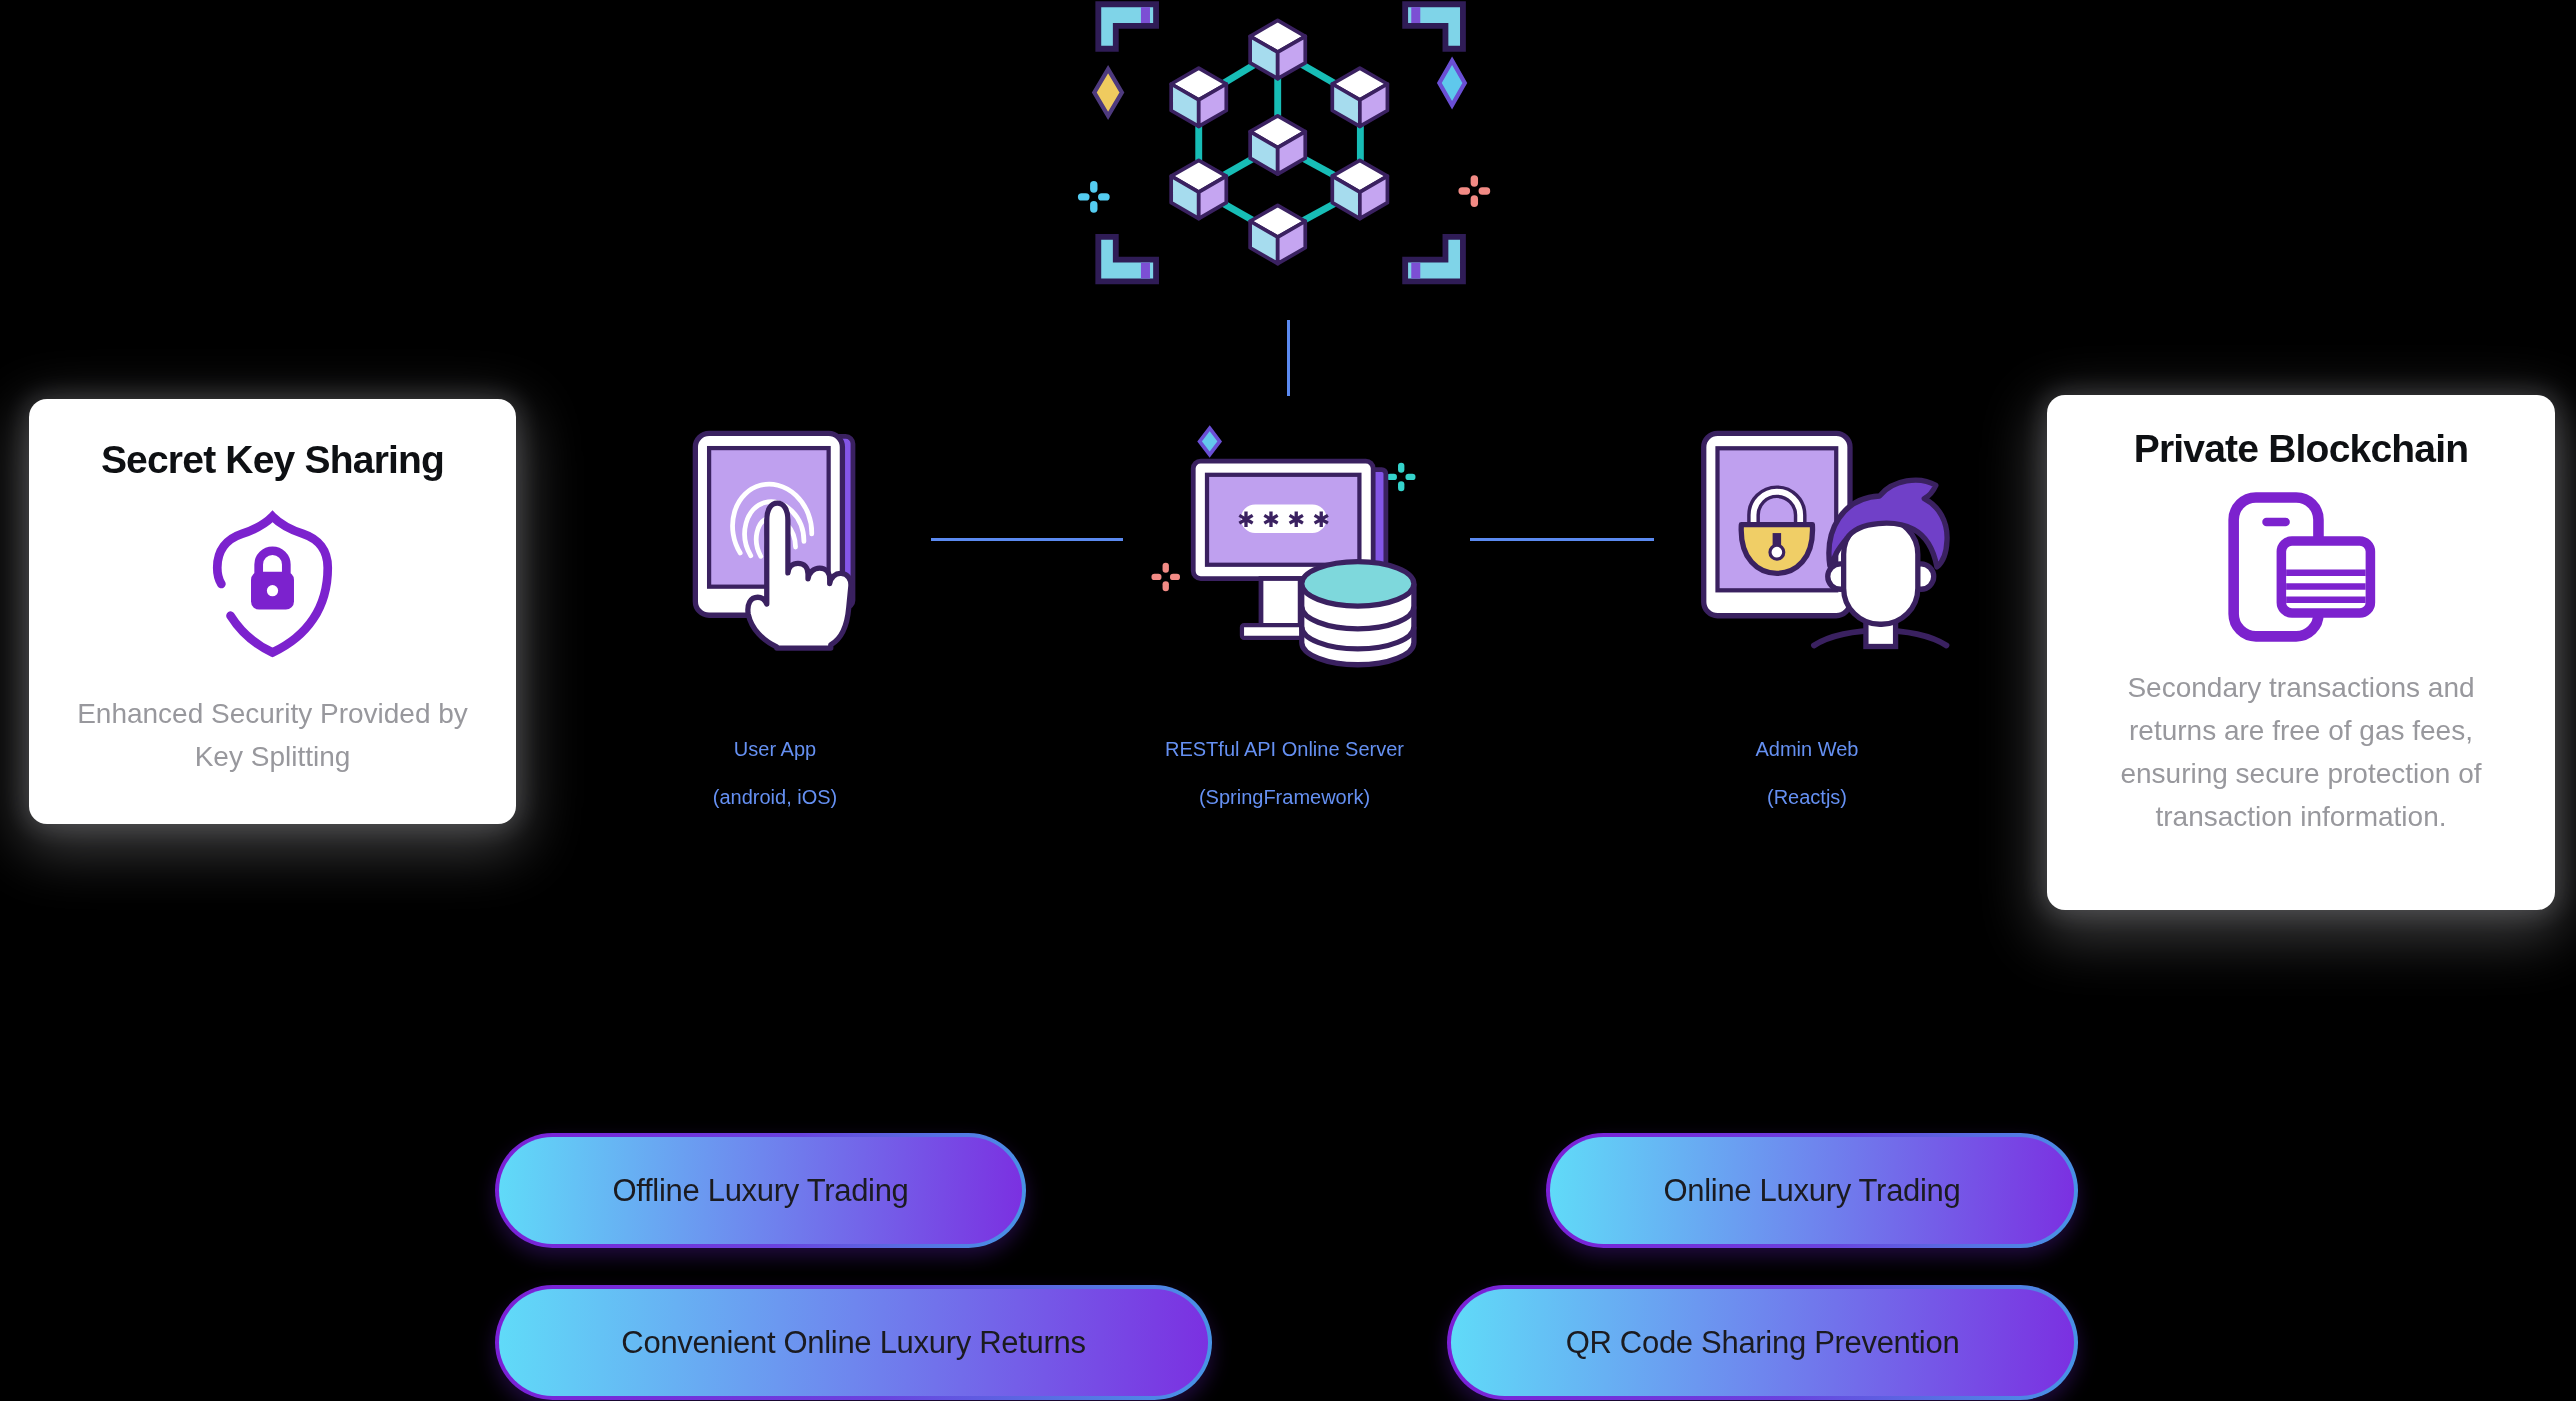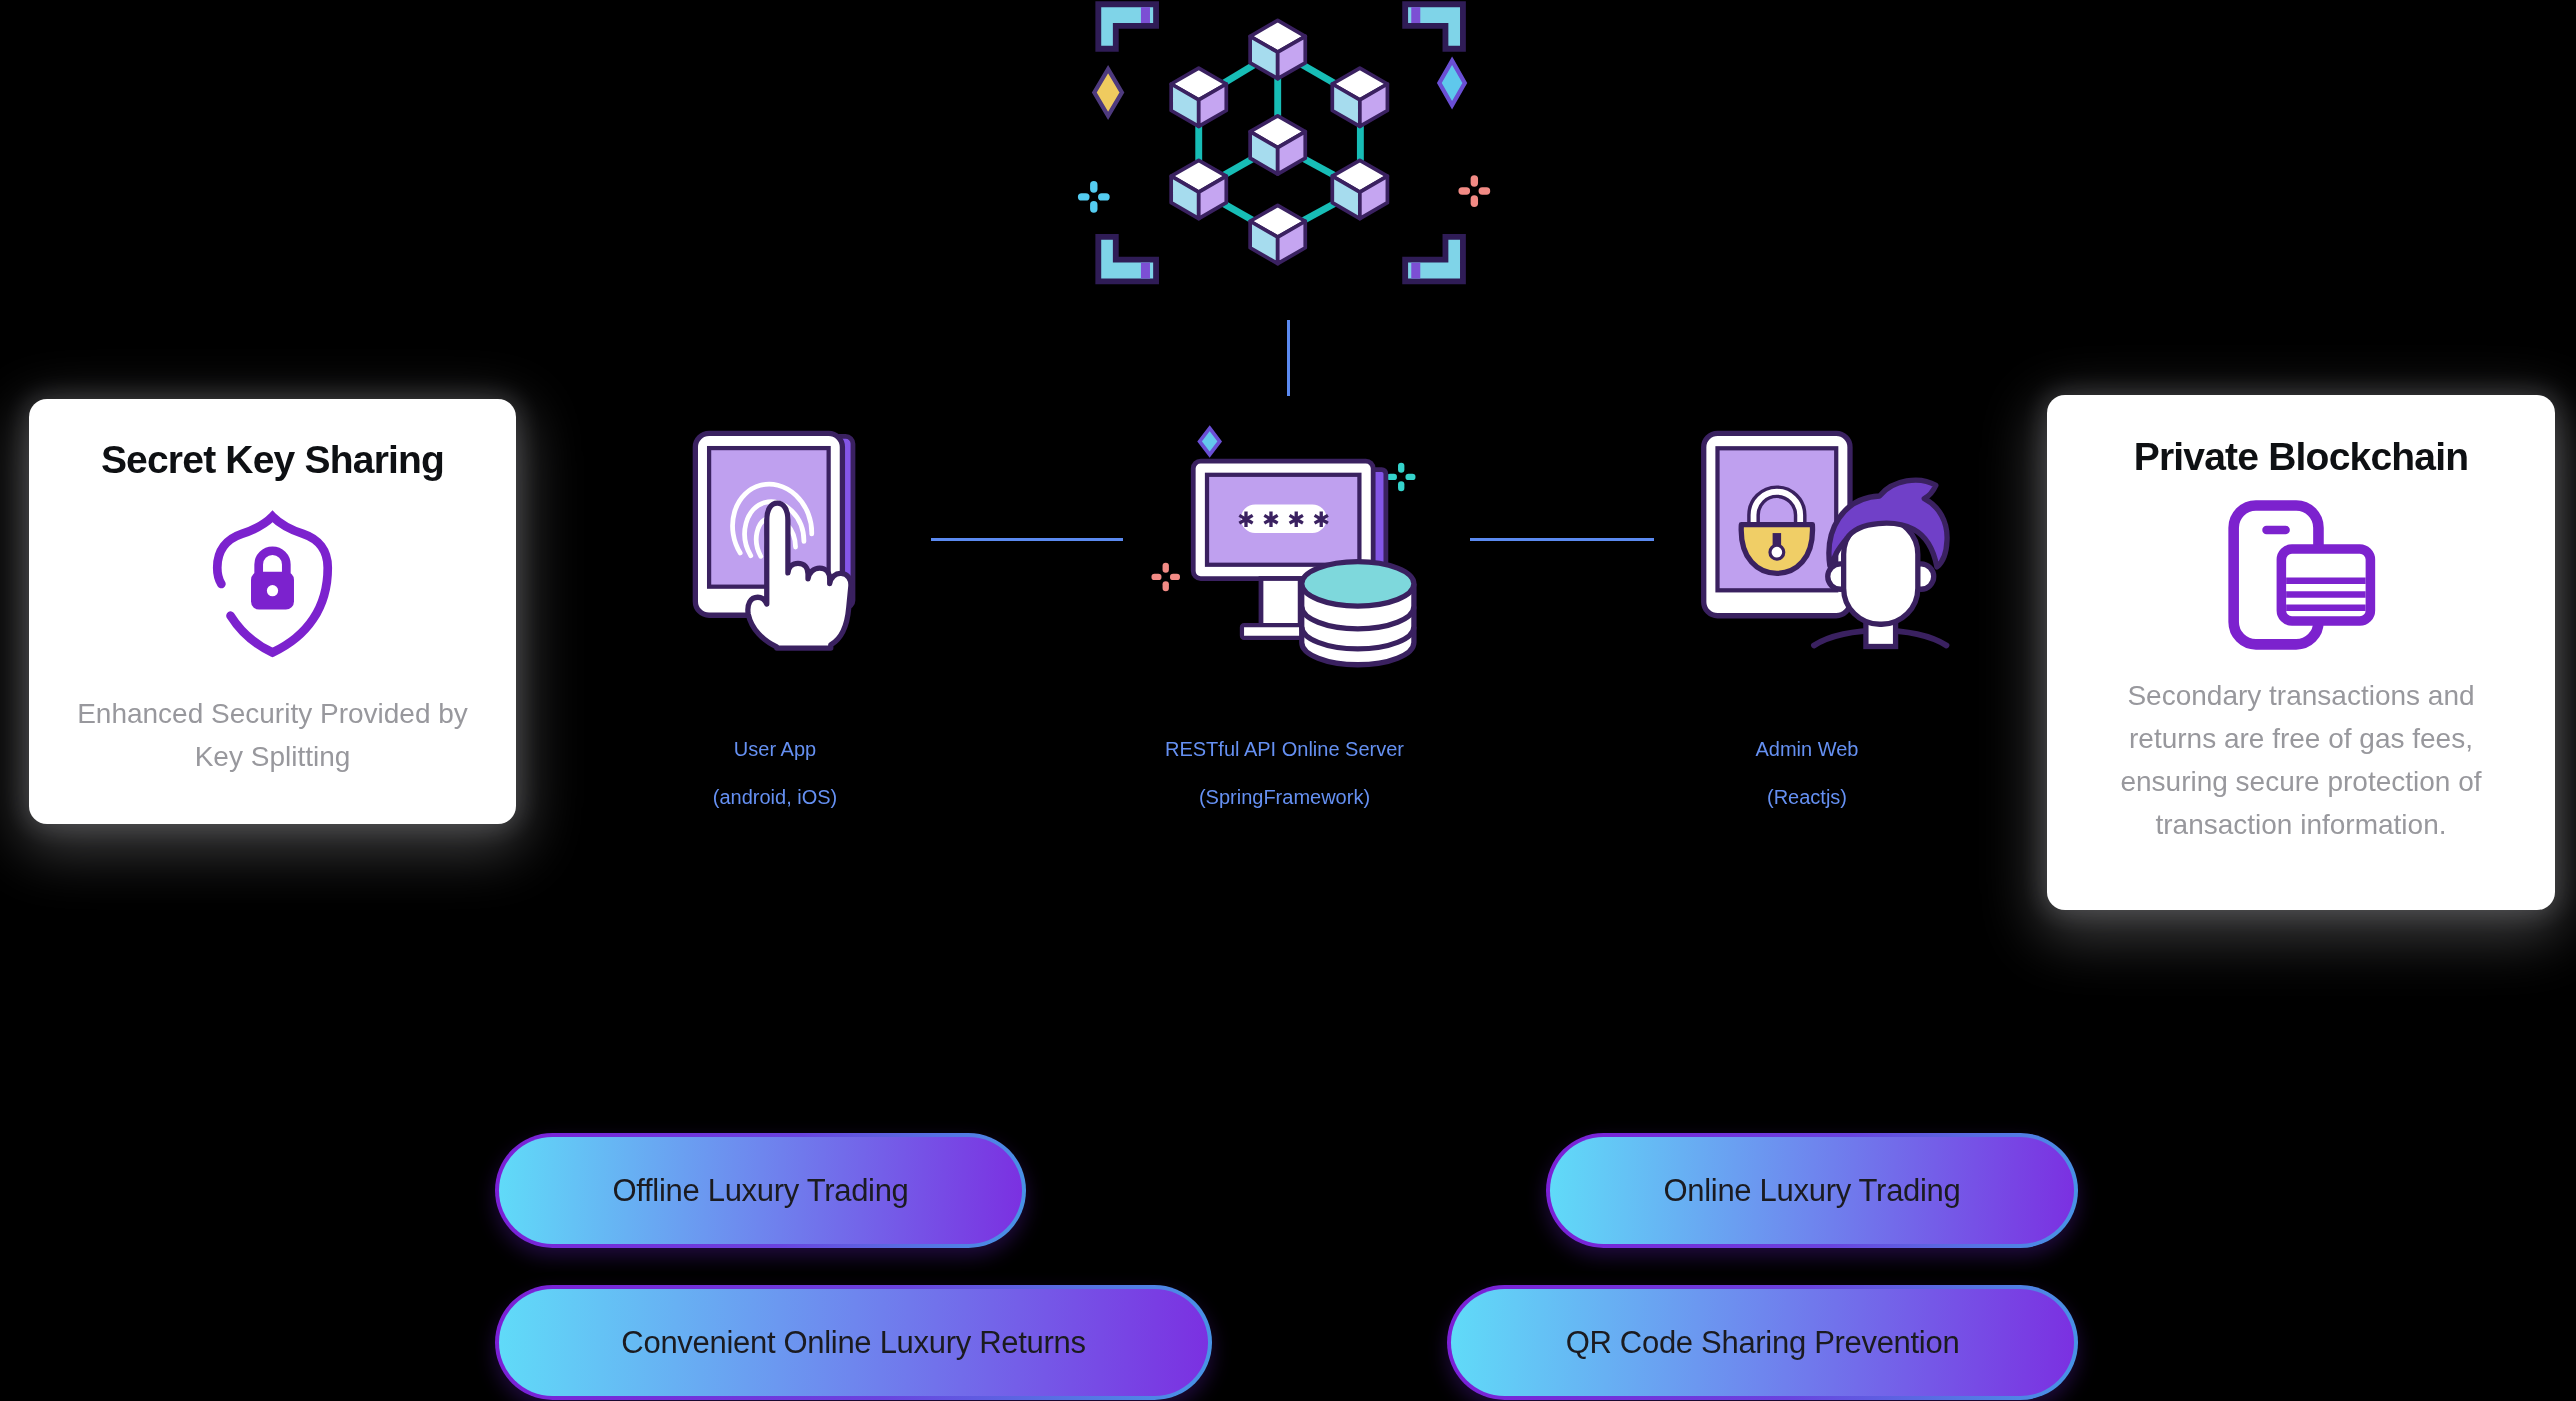--- a/index.html
+++ b/index.html
@@ -125,21 +125,21 @@
       <rect x="88" y="126" width="84" height="74" rx="16" fill="#7C22CE"></rect>
       <circle cx="130" cy="163" r="11" fill="#FFFFFF"></circle>
     </svg>
     <div class="card-desc" style="margin-top:30px;">
       <div>Enhanced Security Provided by</div>
       <div>Key Splitting</div>
     </div>
   </div>
 
   <div class="card" style="left:2047px; top:395px; width:508px; height:515px;">
-    <div class="card-title" style="margin-top:39px;text-align:right;">Private Blockchain</div>
+    <div class="card-title" style="margin-top:31px;text-align:right;">Private Blockchain</div>
     <svg width="159" height="154" viewBox="0 0 300 290" style="margin-top:19px;">
       <rect x="22" y="12" width="160" height="262" rx="42" fill="none" stroke="#7C22CE" stroke-width="20"></rect>
       <line x1="84" y1="58" x2="120" y2="58" stroke="#7C22CE" stroke-width="16" stroke-linecap="round"></line>
       <rect x="112" y="94" width="168" height="136" rx="20" fill="#FFFFFF" stroke="#7C22CE" stroke-width="18"></rect>
       <g stroke="#7C22CE" stroke-width="12">
         <line x1="121" y1="154" x2="271" y2="154"></line>
         <line x1="121" y1="180" x2="271" y2="180"></line>
         <line x1="121" y1="205" x2="271" y2="205"></line>
       </g>
     </svg>

